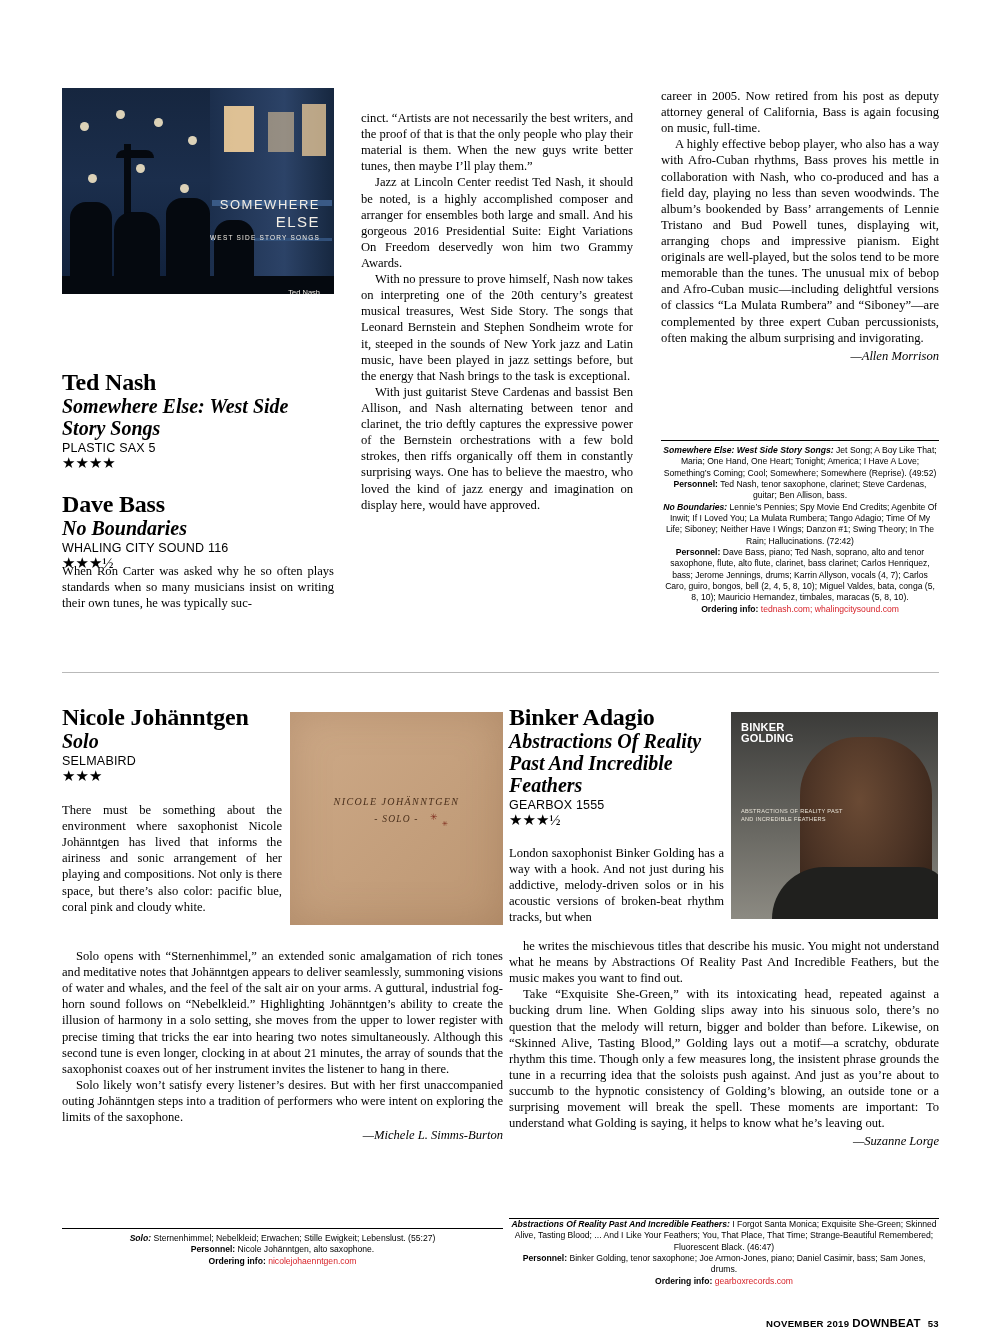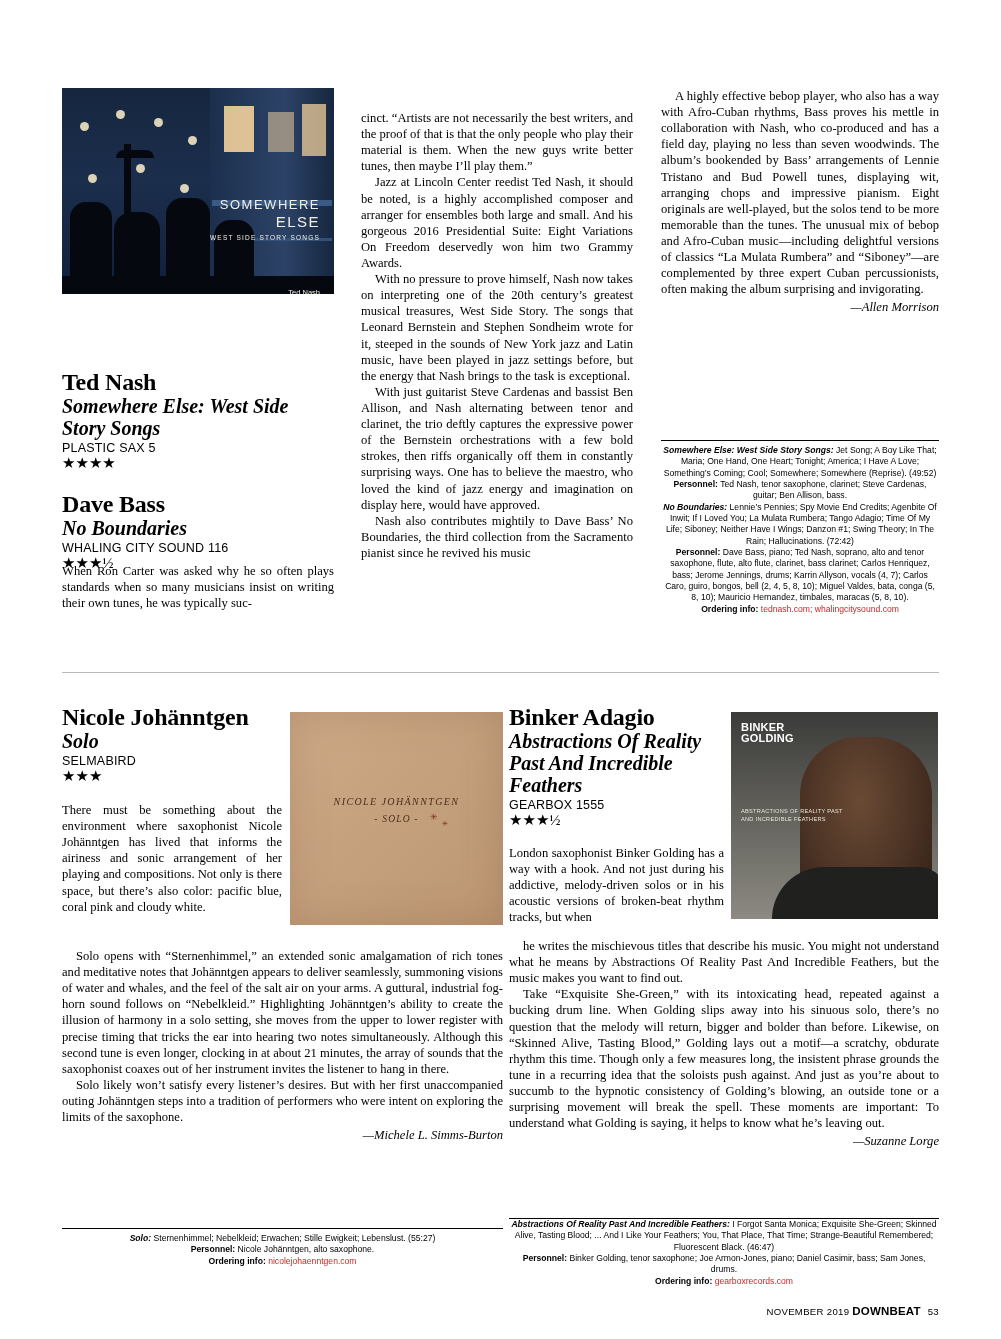--- a/index.html
+++ b/index.html
@@ -132,23 +132,23 @@
     font-family:"Liberation Sans", sans-serif;font-weight:bold;
     font-size:11px;line-height:1.02;letter-spacing:0.2px;
   }
   #cover-binker .sub{
     position:absolute;left:10px;top:96px;color:#e9e4d8;
     font-family:"Liberation Sans", sans-serif;font-size:5.6px;line-height:1.35;letter-spacing:.3px;
   }
 
   a{color:#d61f26;text-decoration:none;}
   .footer{
-    position:absolute;right:62px;bottom:22px;
+    position:absolute;right:62px;bottom:10px;
     font-family:"Liberation Sans", sans-serif;
-    font-size:9.6px;letter-spacing:.3px;
+    font-size:9.6px;letter-spacing:.3px;font-weight:bold;
   }
   .footer b{font-size:11.5px;letter-spacing:.2px;}
 </style>
 </head>
 <body>
 
 <div class="page">
 
   <div id="cover-ted">
     <div class="sky"></div>
@@ -200,24 +200,24 @@
 
   <div class="body-col" style="position:absolute;left:62px;top:563px;width:272px;">
     <p class="first">When Ron Carter was asked why he so often plays standards when so many musicians insist on writing their own tunes, he was typically suc-</p>
   </div>
 
   <div class="body-col" style="position:absolute;left:361px;top:101px;width:272px;margin-top:9px;">
     <p class="first">cinct. “Artists are not necessarily the best writers, and the proof of that is that the only people who play their material is them. When the new guys write better tunes, then maybe I’ll play them.”</p>
     <p>Jazz at Lincoln Center reedist Ted Nash, it should be noted, is a highly accomplished composer and arranger for ensembles both large and small. And his gorgeous 2016 Presidential Suite: Eight Variations On Freedom deservedly won him two Grammy Awards.</p>
     <p>With no pressure to prove himself, Nash now takes on interpreting one of the 20th century’s greatest musical treasures, West Side Story. The songs that Leonard Bernstein and Stephen Sondheim wrote for it, steeped in the sounds of New York jazz and Latin music, have been played in jazz settings before, but the energy that Nash brings to the task is exceptional.</p>
     <p>With just guitarist Steve Cardenas and bassist Ben Allison, and Nash alternating between tenor and clarinet, the trio deftly captures the expressive power of the Bernstein orchestrations with a few bold strokes, then riffs organically off them in constantly surprising ways. One has to believe the maestro, who loved the kind of jazz energy and imagination on display here, would have approved.</p>
-    <p>Nash also contributes mightily to Dave Bass’ No Boundaries, the third collection from the Sacramento pianist since he revived his music</p>
   </div>
 
   <div class="body-col" style="position:absolute;left:661px;top:88px;width:278px;">
+    <p class="first">career in 2005. Now retired from his post as deputy attorney general of California, Bass is again focusing on music, full-time.</p>
     <p>A highly effective bebop player, who also has a way with Afro-Cuban rhythms, Bass proves his mettle in collaboration with Nash, who co-produced and has a field day, playing no less than seven woodwinds. The album’s bookended by Bass’ arrangements of Lennie Tristano and Bud Powell tunes, displaying wit, arranging chops and impressive pianism. Eight originals are well-played, but the solos tend to be more memorable than the tunes. The unusual mix of bebop and Afro-Cuban music—including delightful versions of classics “La Mulata Rumbera” and “Siboney”—are complemented by three expert Cuban percussionists, often making the album surprising and invigorating.</p>
     <div class="credit">—Allen Morrison</div>
   </div>
 
   <div style="position:absolute;left:661px;top:440px;width:278px;">
     <div class="rule"></div>
     <div class="fineprint" style="margin-top:4px;">
       <span class="bi">Somewhere Else: West Side Story Songs:</span><span> Jet Song; A Boy Like That; Maria; One Hand, One Heart; Tonight; America; I Have A Love; Something’s Coming; Cool; Somewhere; Somewhere (Reprise). (49:52)</span><br>
       <b>Personnel:</b><span> Ted Nash, tenor saxophone, clarinet; Steve Cardenas, guitar; Ben Allison, bass.</span><br>
       <span class="bi">No Boundaries:</span><span> Lennie’s Pennies; Spy Movie End Credits; Agenbite Of Inwit; If I Loved You; La Mulata Rumbera; Tango Adagio; Time Of My Life; Siboney; Neither Have I Wings; Danzon #1; Swing Theory; In The Rain; Hallucinations. (72:42)</span><br>

